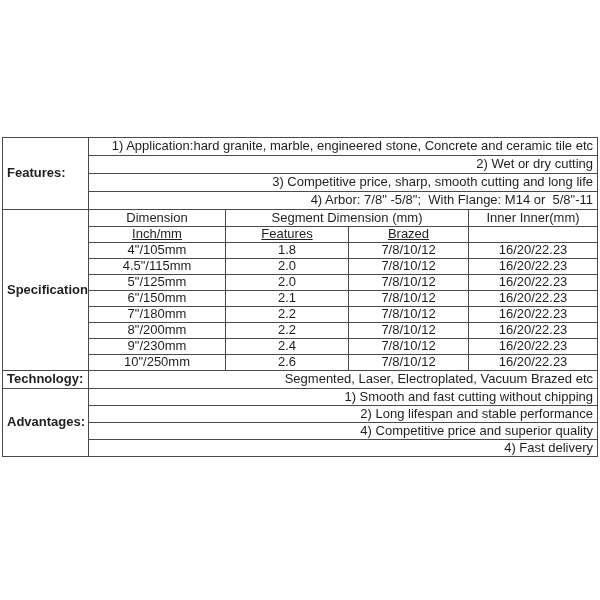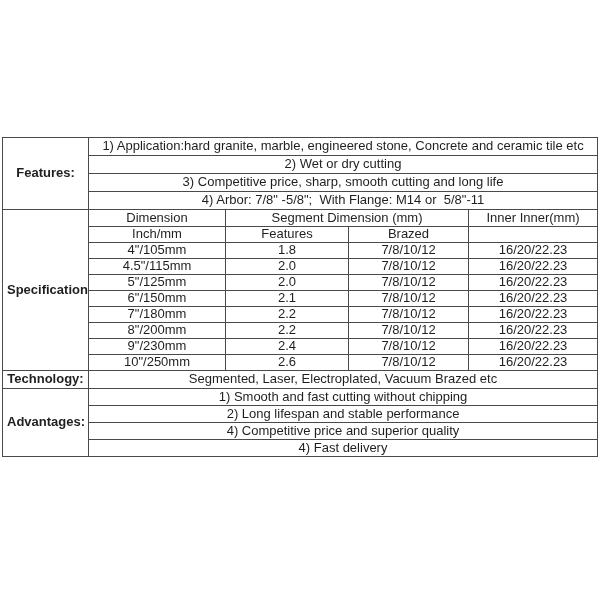--- a/index.html
+++ b/index.html
@@ -30,32 +30,32 @@
   table.spec-table td {
     border: 1px solid #4a4a4a;
     padding: 0 4px;
     white-space: pre-wrap;
     overflow: hidden;
     line-height: 1.15;
     vertical-align: middle;
   }
   td.label {
     font-weight: bold;
-    text-align: center;
+    text-align: left;
     padding-left: 3px;
   }
   td.text {
-    text-align: center;
+    text-align: right;
   }
   td.center {
     text-align: center;
   }
   tr.rf  td { height: 17px; }
   tr.rh1 td { height: 16px; }
-  tr.rh2 td { height: 15px; }
+  tr.rh2 td { height: 15px; text-decoration: underline; }
   tr.rd  td { height: 15px; }
   tr.rt  td { height: 17px; }
   tr.ra  td { height: 16px; margin-left: 48px; }
 </style>
 </head>
 <body>
 
 <div class="page">
   <table class="spec-table">
     <colgroup>

